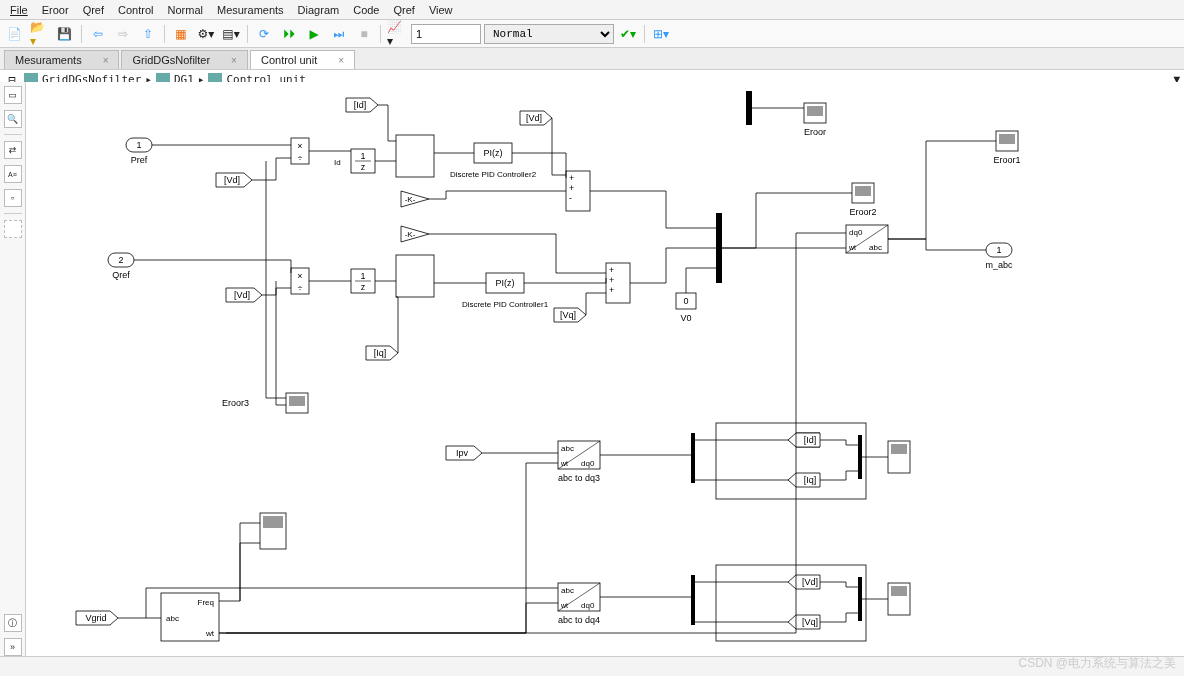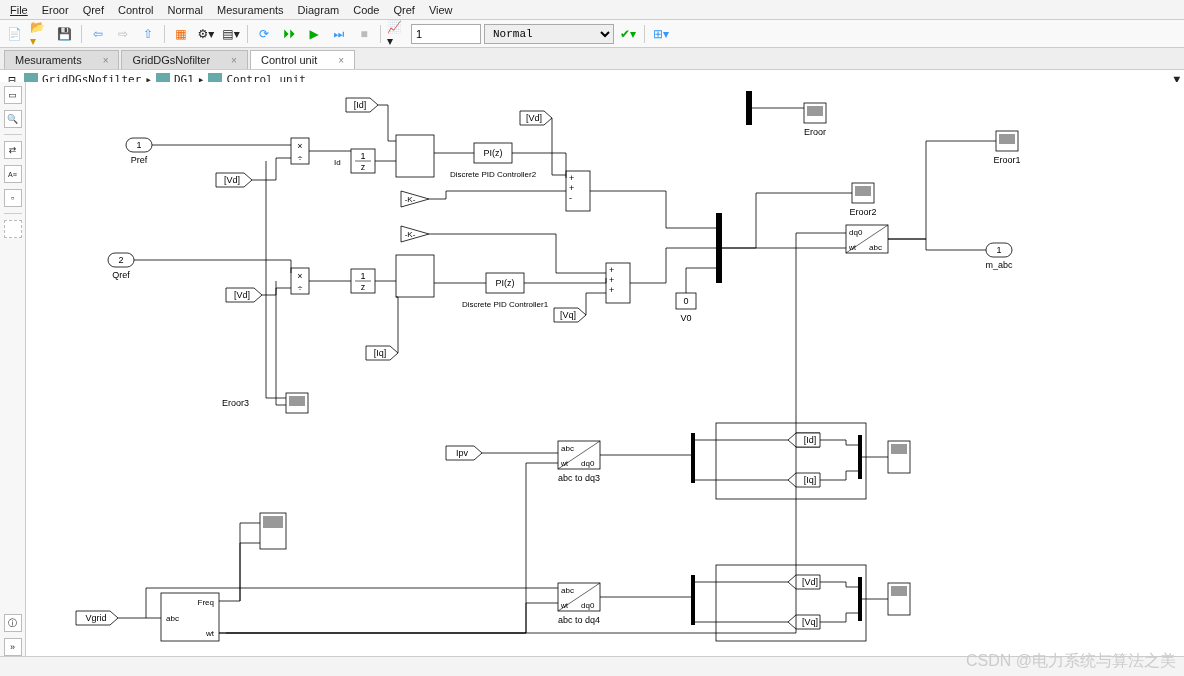--- a/index.html
+++ b/index.html
@@ -15,21 +15,21 @@
   .tab{padding:3px 10px;background:#ddd;border:1px solid #bbb;border-bottom:none;margin-right:2px;font-size:11px;cursor:pointer;display:flex;align-items:center;gap:21px;}
   .tab.active{background:#fff;}
   .tab .x{color:#888;font-size:10px;}
   .breadcrumb{height:20px;background:#fff;border-bottom:1px solid #ccc;display:flex;align-items:center;padding:0 4px;gap:4px;font-size:11px;font-family:Consolas,monospace;}
   .bcicon{width:14px;height:14px;background:#6aa;display:inline-block;}
   .workspace{position:absolute;left:26px;right:0;top:82px;bottom:20px;background:#fff;overflow:hidden;}
   .palette{position:absolute;left:0;top:82px;bottom:20px;width:26px;background:#f7f7f7;border-right:1px solid #ccc;display:flex;flex-direction:column;align-items:center;padding-top:4px;gap:6px;}
   .palbtn{width:18px;height:18px;border:1px solid #bbb;background:#fff;font-size:9px;display:flex;align-items:center;justify-content:center;cursor:pointer;}
   .palsep{width:18px;height:1px;background:#ccc;}
   .statusbar{position:absolute;left:0;right:0;bottom:0;height:20px;background:#f4f4f4;border-top:1px solid #ccc;}
-  .watermark{position:absolute;right:8px;bottom:4px;color:#ccc;font-size:16px;}
+  .watermark{position:absolute;right:8px;bottom:4px;color:#ccc;font-size:12px;}
   
   .canvas{position:absolute;inset:0;}
   .canvas svg{width:100%;height:100%;}
   .blk{fill:#fff;stroke:#000;stroke-width:0.8;}
   .txt{font-family:Arial;font-size:9px;fill:#000;}
   .txtc{text-anchor:middle;}
   .wire{stroke:#000;stroke-width:0.8;fill:none;}
 </style>
 </head>
 <body>

